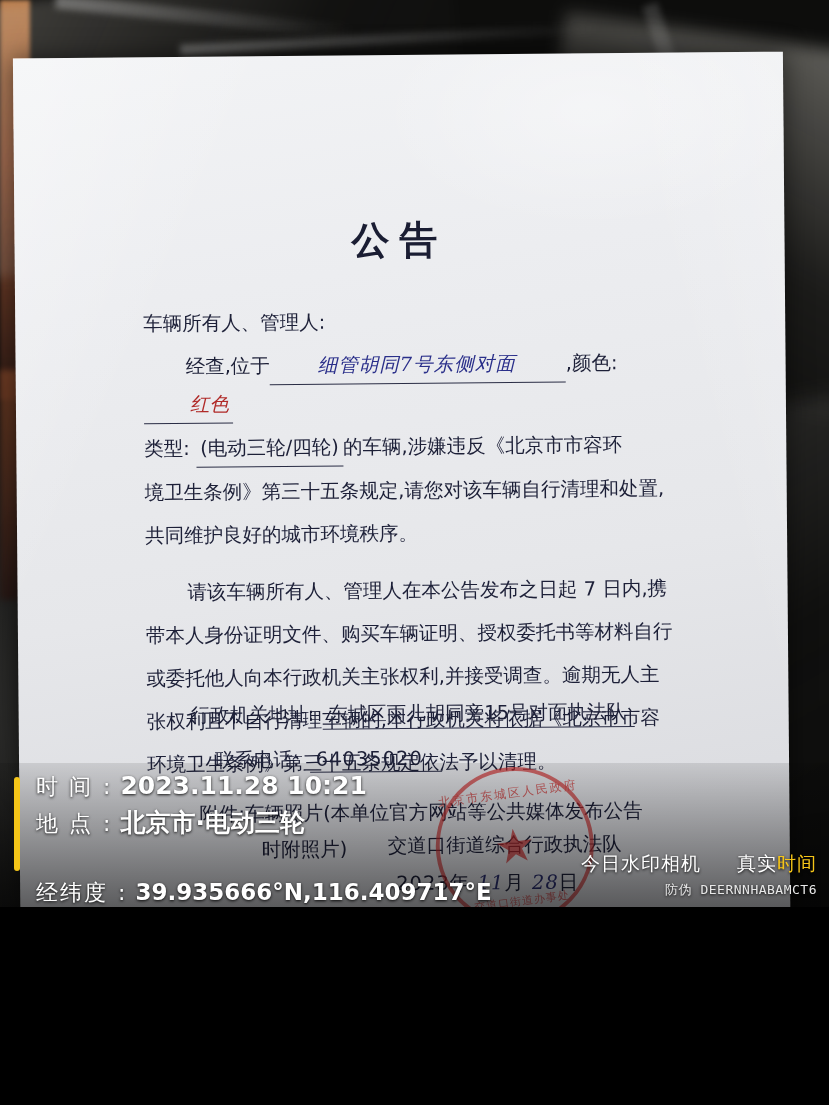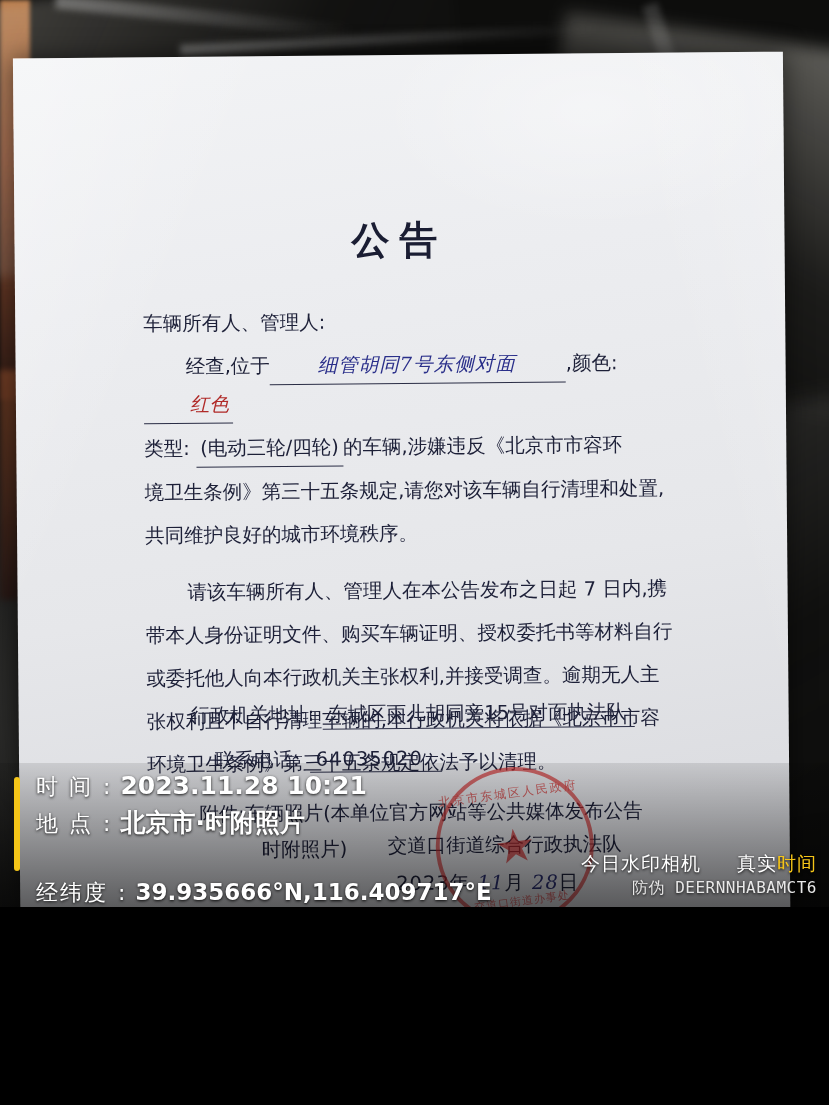--- a/index.html
+++ b/index.html
@@ -348,21 +348,21 @@
     text-shadow: 0 1px 3px rgba(0,0,0,.9);
     white-space: nowrap;
   }
   .wm-brand .b-white { color: #ffffff; margin-left: 36px; }
   .wm-brand .b-yellow { color: #f5c518; font-family: Liberation Mono, monospace; }
   .wm-code {
     position: absolute;
     right: 12px;
     bottom: 8px;
     font-family: "DejaVu Sans Mono", monospace;
-    font-size: 16px;
+    font-size: 13px;
     color: #e8e8e8;
     letter-spacing: .5px;
     text-shadow: 0 1px 3px rgba(0,0,0,.9);
     white-space: nowrap;
   }
 </style>
 </head>
 <body>
 
 <div class="photo">
@@ -441,21 +441,21 @@
     <div class="wm-accent"></div>
     <div class="wm-lines">
       <div class="wm-line">
         <span class="wm-label">时  间</span>
         <span class="wm-colon">:</span>
         <span class="wm-value">2023.11.28 10:21</span>
       </div>
       <div class="wm-line">
         <span class="wm-label">地 点</span>
         <span class="wm-colon">:</span>
-        <span class="wm-value">北京市·时附照片</span>
+        <span class="wm-value">北京市·电动三轮</span>
       </div>
       <div class="wm-line">
         <span class="wm-label">经纬度</span>
         <span class="wm-colon">:</span>
         <span class="wm-value small">39.935666°N,116.409717°E</span>
       </div>
     </div>
 
     <div class="wm-brand">
       <span class="b-white">今日水印相机</span><span class="b-white">真实</span><span class="b-yellow">时间</span>

